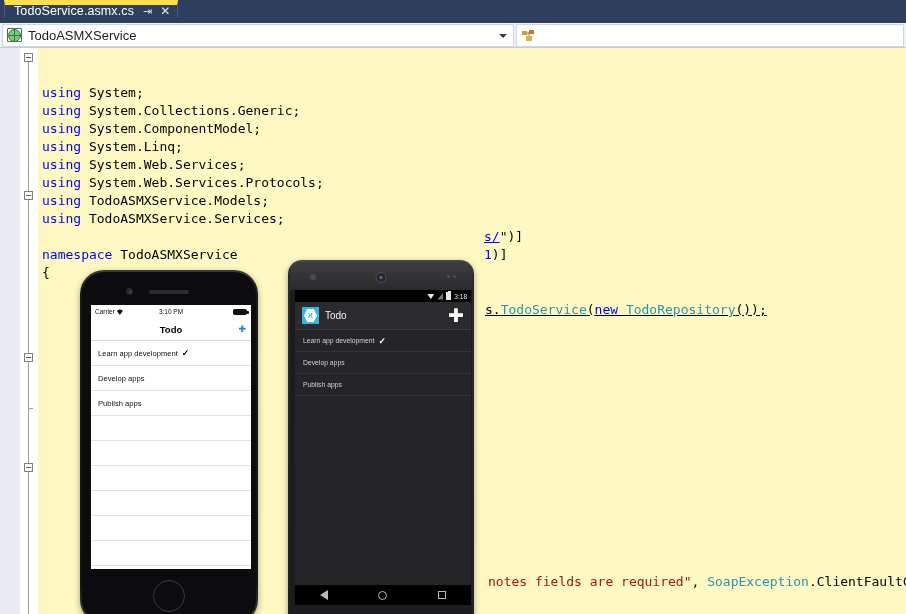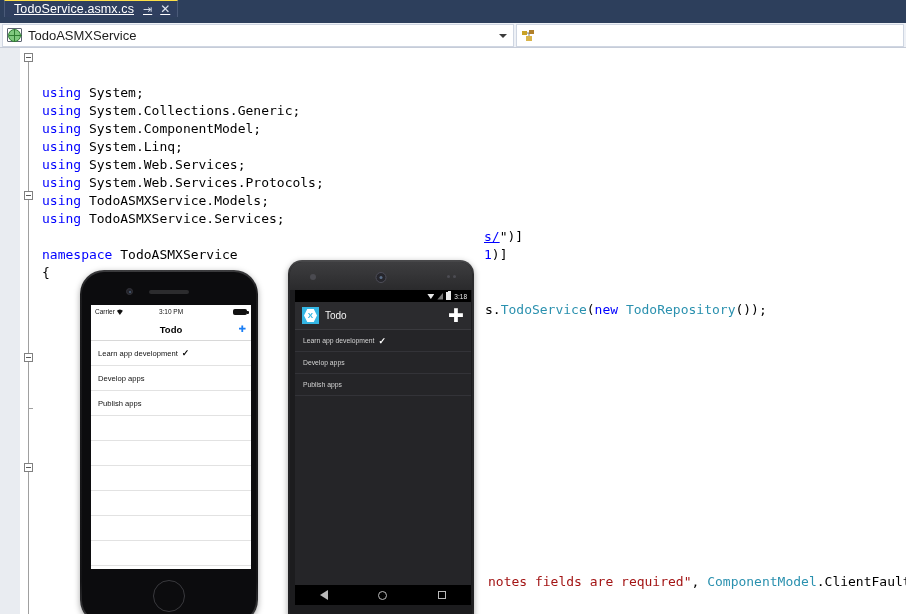--- a/index.html
+++ b/index.html
@@ -16,25 +16,24 @@
     position:absolute;left:0;top:0;width:906px;height:23px;
     background:#2d3f5c;
   }
   .tab{
     position:absolute;left:4px;top:0;height:17px;
     display:flex;align-items:center;
     padding:0 7px 0 9px;
     background:#2f3f5f;
     color:#ffffff;
     font-size:12.5px;
-    border-top:1px solid #fde047;
+    border-top:5px solid #fde047;
     border-left:1px solid #4a5a78;
     border-right:1px solid #4a5a78;
     box-sizing:border-box;
-    text-decoration:underline;
   }
   .tab-title{letter-spacing:0.1px;}
   .tab-icon{
     margin-left:9px;color:#cfd6e4;font-size:11px;line-height:1;
     display:inline-block;
   }
   .tab-close{margin-left:8px;color:#dfe5ef;font-size:12px;line-height:1;}
 
   
   .navbar{
@@ -82,21 +81,21 @@
   .combo-label{white-space:nowrap;overflow:hidden;}
   .combo-arrow{
     margin-left:auto;margin-right:6px;
     width:0;height:0;border-left:4px solid transparent;border-right:4px solid transparent;
     border-top:4px solid #3b3b3b;
   }
 
   
   .editor{
     position:absolute;left:0;top:48px;width:906px;height:566px;
-    background:#ffffff;overflow:hidden;
+    background:#fef9c3;overflow:hidden;
   }
   .indicator-margin{
     position:absolute;left:0;top:0;width:20px;height:566px;
     background:#e9ecf1;border-right:1px solid #e9ecf1;
   }
   .left-edge{
     position:absolute;left:0;top:0;width:6px;height:566px;background:#e9ecf1;
   }
   .fold-margin{
     position:absolute;left:20px;top:0;width:18px;height:566px;background:#ffffff;
@@ -342,22 +341,22 @@
       <div class="fold-box" style="left:4px;top:415px;"></div>
     </div>
 
     <div class="code-area">
       <div id="code-lines"><div class="line"><span class="kw">using </span><span>System;</span></div><div class="line"><span class="kw">using </span><span>System.Collections.Generic;</span></div><div class="line"><span class="kw">using </span><span>System.ComponentModel;</span></div><div class="line"><span class="kw">using </span><span>System.Linq;</span></div><div class="line"><span class="kw">using </span><span>System.Web.Services;</span></div><div class="line"><span class="kw">using </span><span>System.Web.Services.Protocols;</span></div><div class="line"><span class="kw">using </span><span>TodoASMXService.Models;</span></div><div class="line"><span class="kw">using </span><span>TodoASMXService.Services;</span></div><div class="line">&nbsp;</div><div class="line"><span class="kw">namespace </span><span>TodoASMXService</span></div><div class="line"><span>{</span></div><div class="line">&nbsp;</div><div class="line">&nbsp;</div><div class="line">&nbsp;</div><div class="line">&nbsp;</div><div class="line">&nbsp;</div><div class="line">&nbsp;</div><div class="line">&nbsp;</div><div class="line">&nbsp;</div><div class="line">&nbsp;</div><div class="line">&nbsp;</div><div class="line">&nbsp;</div><div class="line">&nbsp;</div><div class="line">&nbsp;</div><div class="line">&nbsp;</div><div class="line">&nbsp;</div><div class="line">&nbsp;</div><div class="line">&nbsp;</div><div class="line">&nbsp;</div><div class="line">&nbsp;</div></div>
     </div>
 
     <div class="code-area" style="left:480px;top:0;">
       <div class="line" style="position:absolute;top:180px;left:0;"><span id="frag-url"><span class="lnk">s/</span><span>")]</span></span></div>
       <div class="line" style="position:absolute;top:198px;left:0;"><span id="frag-enum"><span class="kw">1</span><span>)]</span></span></div>
-      <div class="line" style="position:absolute;top:253px;left:1px;"><span id="frag-ctor"><span>s.</span><span class="type">TodoService</span><span>(</span><span class="kw">new </span><span class="type">TodoRepository</span><span>());</span></span></div>
-      <div class="line" style="position:absolute;top:525px;left:4px;"><span id="frag-throw"><span class="str">notes fields are required"</span><span>, </span><span class="type">ComponentModel</span><span>.ClientFaultCode);</span></span></div>
+      <div class="line" style="position:absolute;top:253px;left:1px;text-decoration:underline;"><span id="frag-ctor"><span>s.</span><span class="type">TodoService</span><span>(</span><span class="kw">new </span><span class="type">TodoRepository</span><span>());</span></span></div>
+      <div class="line" style="position:absolute;top:525px;left:4px;"><span id="frag-throw"><span class="str">notes fields are required"</span><span>, </span><span class="type">SoapException</span><span>.ClientFaultCode);</span></span></div>
     </div>
 
     <div class="phones">
 
       <div class="iphone">
         <div class="iphone-body">
           <span class="ip-cam"></span>
           <span class="ip-speaker"></span>
           <div class="ip-screen">
             <div class="ip-status">

